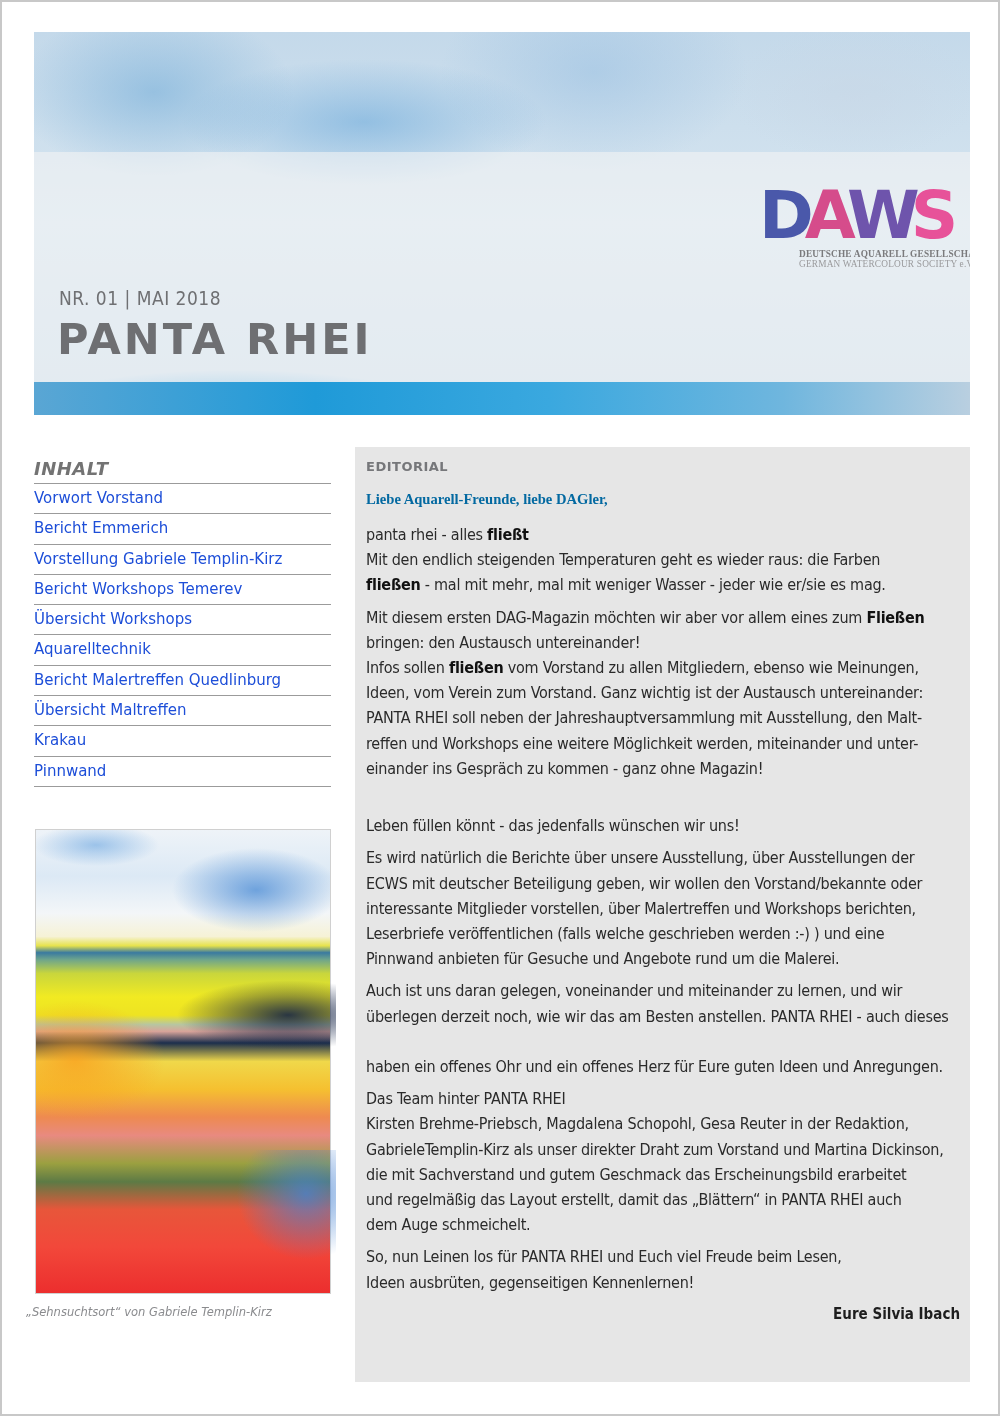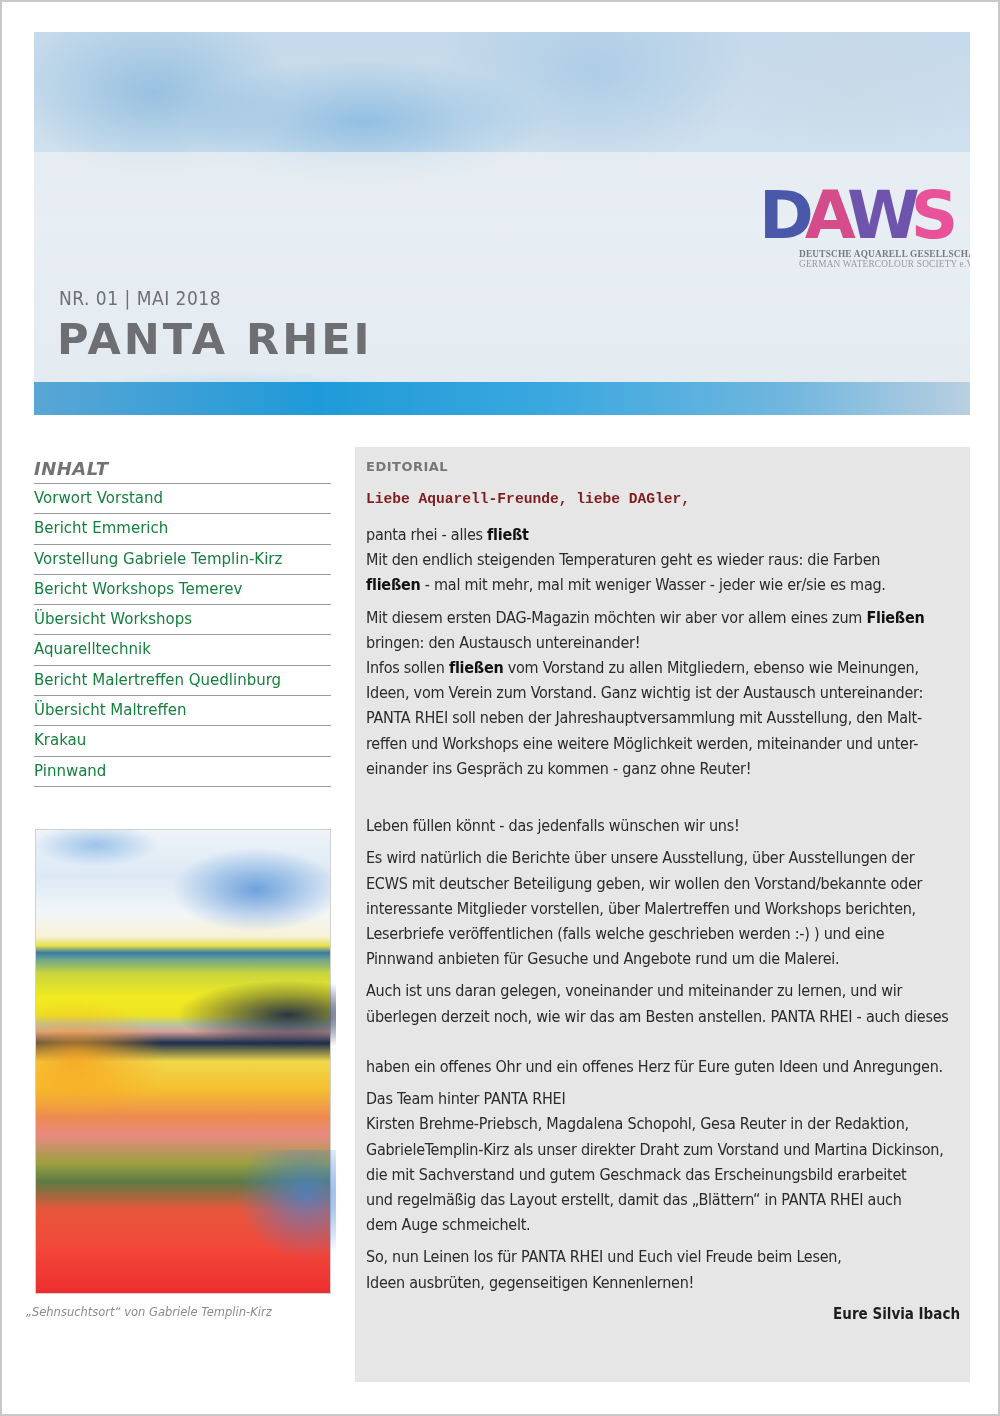--- a/index.html
+++ b/index.html
@@ -54,21 +54,21 @@
   }
   .logo-line2 { color: #9a9a9c; font-weight: normal; }
 
   
   .toc { position: absolute; left: 32px; top: 455px; width: 297px; }
   .toc-heading {
     font-weight: bold; font-size: 18px; color: #737373; height: 27px; line-height: 24px;
     border-bottom: 1.5px solid #9b9b9b; letter-spacing: 0.5px; font-style: italic;
   }
   .toc-item {
-    font-size: 15px; color: #15803d; height: 30.3px; line-height: 28px;
+    font-size: 15px; color: #1d4ed8; height: 30.3px; line-height: 28px;
     border-bottom: 1.5px solid #9b9b9b; cursor: pointer; white-space: nowrap;
   }
   
   .painting {
     position: absolute; left: 33px; top: 827px; width: 296px; height: 465px;
     border: 1px solid #d0d0d0;
     background:
       radial-gradient(ellipse 120px 60px at 220px 60px, rgba(60,130,210,0.7), transparent 70%),
       radial-gradient(ellipse 90px 30px at 60px 15px, rgba(80,150,220,0.5), transparent 70%),
       linear-gradient(180deg,
@@ -99,22 +99,22 @@
   
   .editorial {
     position: absolute; left: 353px; top: 445px; width: 615px; height: 935px;
     background: #e6e6e6; padding: 9px 10px 0 11px;
   }
   .ed-heading {
     font-weight: bold; font-size: 13px; color: #76777a; letter-spacing: 0.5px;
     height: 33px; line-height: 22px;
   }
   .ed-greeting {
-    font-family: Liberation Mono, monospace;
-    font-weight: bold; font-size: 14.6px; color: #7f1d1d; height: 33px; line-height: 20px;
+    font-family: Liberation Serif, serif;
+    font-weight: bold; font-size: 14.6px; color: #0369a1; height: 33px; line-height: 20px;
   }
   .ed-p {
     font-family: "DejaVu Sans Condensed", "DejaVu Sans", sans-serif;
     font-size: 16px; line-height: 25.2px; color: #2a2a2a; margin-bottom: 7px;
     letter-spacing: -0.25px;
   }
   .ed-p b { color: #111; }
   .ed-sign {
     font-family: "DejaVu Sans Condensed", "DejaVu Sans", sans-serif;
     font-weight: bold; font-size: 15px; color: #1e1e1e; line-height: 24px; text-align: right;
@@ -175,21 +175,21 @@
       <b>fließen</b><span> - mal mit mehr, mal mit weniger Wasser - jeder wie er/sie es mag.</span>
     </p>
 
     <p class="ed-p">
       <span>Mit diesem ersten DAG-Magazin möchten wir aber vor allem eines zum </span><b>Fließen</b><br>
       <span>bringen: den Austausch untereinander!</span><br>
       <span>Infos sollen </span><b>fließen</b><span> vom Vorstand zu allen Mitgliedern, ebenso wie Meinungen,</span><br>
       <span>Ideen, vom Verein zum Vorstand. Ganz wichtig ist der Austausch untereinander:</span><br>
       <span>PANTA RHEI soll neben der Jahreshauptversammlung mit Ausstellung, den Malt-</span><br>
       <span>reffen und Workshops eine weitere Möglichkeit werden, miteinander und unter-</span><br>
-      <span>einander ins Gespräch zu kommen - ganz ohne Reuter!</span>
+      <span>einander ins Gespräch zu kommen - ganz ohne Magazin!</span>
     </p>
 
     <p class="ed-p">
       <br>
       <span>Leben füllen könnt - das jedenfalls wünschen wir uns!</span>
     </p>
 
     <p class="ed-p">
       <span>Es wird natürlich die Berichte über unsere Ausstellung, über Ausstellungen der</span><br>
       <span>ECWS mit deutscher Beteiligung geben, wir wollen den Vorstand/bekannte oder</span><br>

